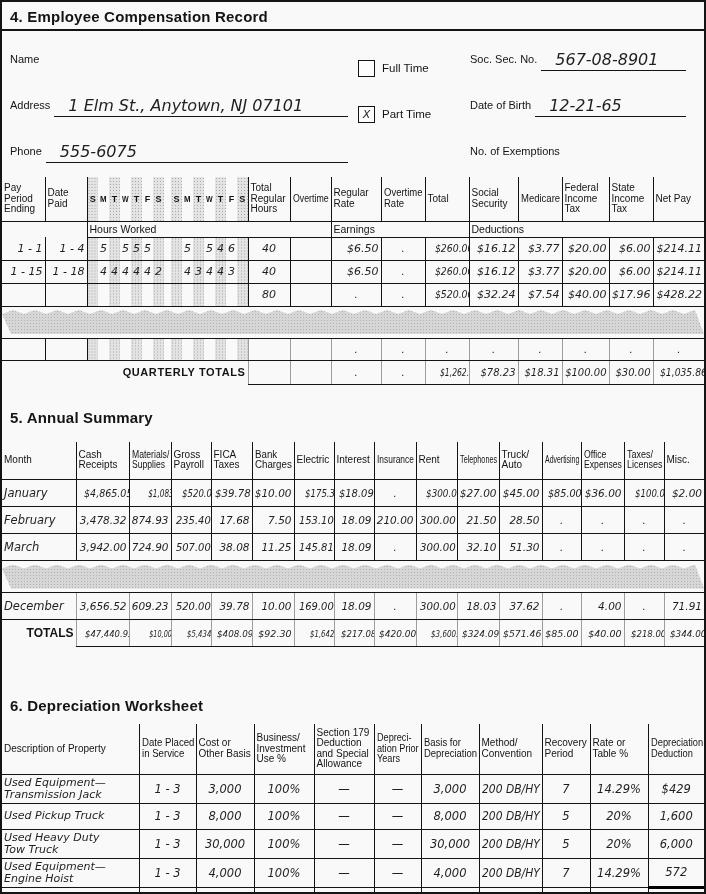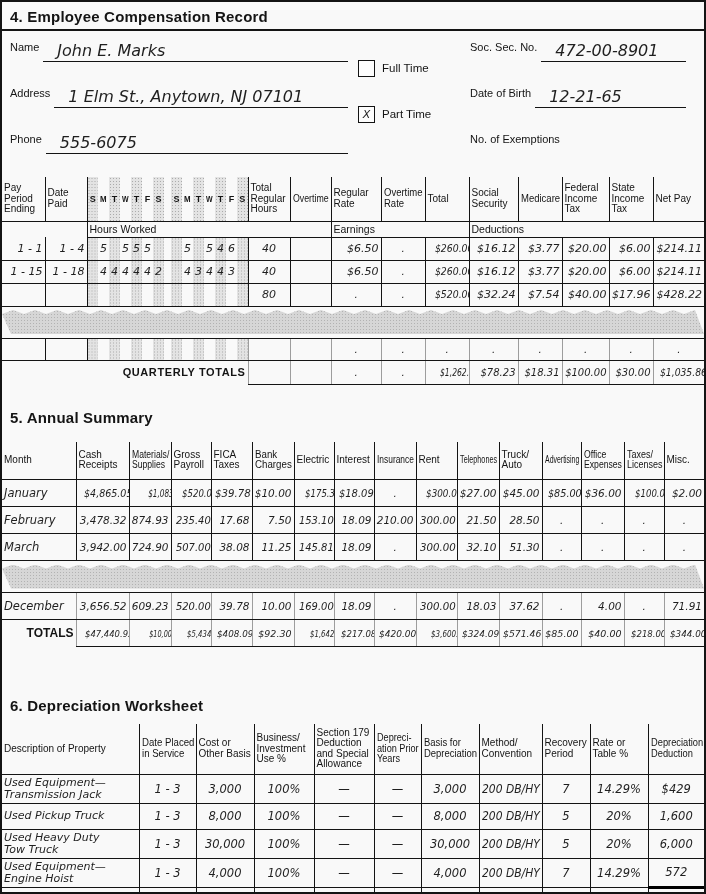--- a/index.html
+++ b/index.html
@@ -5,21 +5,21 @@
   html,body{margin:0;padding:0;background:#e9e9e9;font-family:"Liberation Sans",sans-serif;color:#141414;}
   .page{position:relative;width:706px;height:894px;box-sizing:border-box;border:2px solid #141414;
         background:#f9f9f9;overflow:hidden;margin:0 auto;}
   .sec-title{font-weight:bold;font-size:15px;padding:6px 0 4px 8px;letter-spacing:.2px;}
   .t4-title{border-bottom:2px solid #141414;}
   .t5-title{margin-top:18px;}
   .t6-title{margin-top:44px;}
 
   
   .fields{display:grid;grid-template-columns:348px 112px 1fr;padding:10px 8px 2px 8px;}
-  .frow{display:flex;align-items:flex-start;height:38px;padding-right:10px;}
+  .frow{display:flex;align-items:center;height:38px;padding-right:10px;}
   .fl{font-size:11px;white-space:nowrap;padding:0 4px 2px 0;}
   .fline{flex:1;border-bottom:1px solid #141414;position:relative;height:20px;}
   .fval{position:absolute;left:14px;bottom:1px;white-space:nowrap;}
   .hw{font-family:"DejaVu Sans",sans-serif;font-style:italic;color:#1f1f1f;}
   .cbrow{display:flex;align-items:center;height:38px;padding-top:8px;}
   .cbox{width:15px;height:15px;border:1.5px solid #141414;display:inline-flex;align-items:center;
         justify-content:center;margin-right:7px;background:#fdfdfd;flex:none;}
   .cbmark{font-size:11px;line-height:11px;}
   .cblabel{font-size:11.5px;}
 
@@ -70,34 +70,31 @@
 
 <div class="page">
 
   <section>
     <div class="sec-title t4-title">4. Employee Compensation Record</div>
 
     <div class="fields">
 
       <div class="frow">
         <span class="fl">Name</span>
-        <span class="fline">
-          <span class="fval hw">John E. Marks</span>
-        </span>
       </div>
       <div class="cbrow">
         <span class="cbox">
           <span class="hw cbmark"></span>
         </span>
         <span class="cblabel">Full Time</span>
       </div>
       <div class="frow">
         <span class="fl">Soc. Sec. No.</span>
         <span class="fline">
-          <span class="fval hw">472-00-8901</span>
+          <span class="fval hw">567-08-8901</span>
         </span>
       </div>
 
       <div class="frow">
         <span class="fl">Address</span>
         <span class="fline">
           <span class="fval hw">1 Elm St., Anytown, NJ 07101</span>
         </span>
       </div>
       <div class="cbrow">

